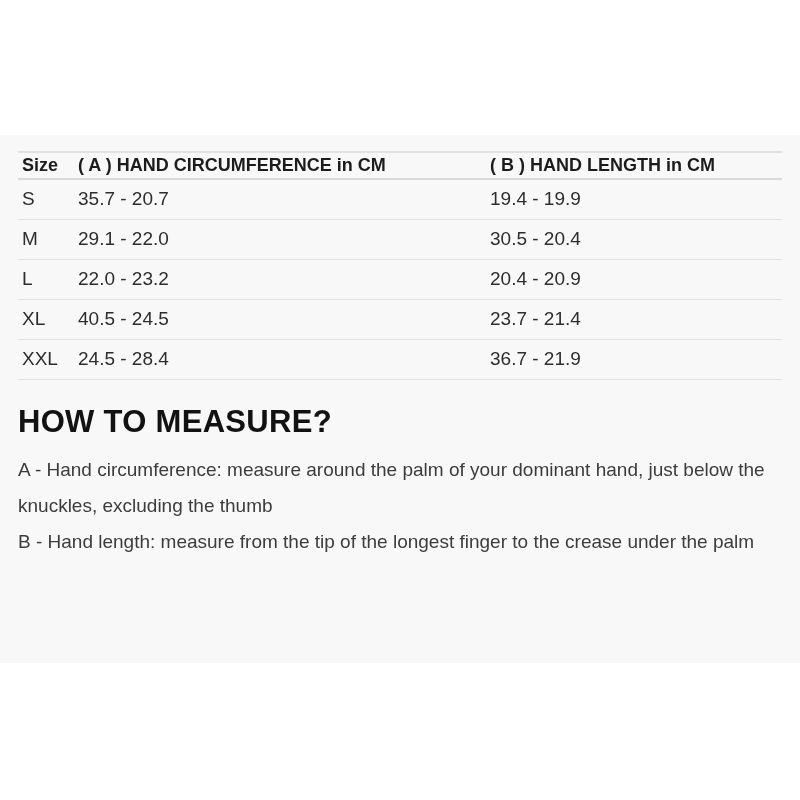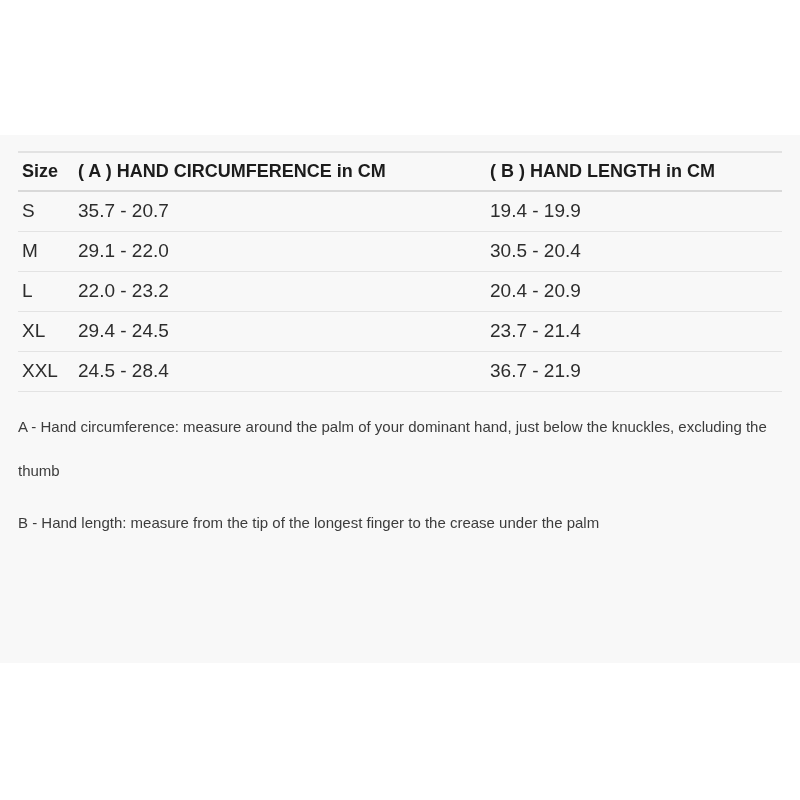--- a/index.html
+++ b/index.html
@@ -34,21 +34,21 @@
     table-layout: fixed;
     border-top: 2px solid var(--table-top-border);
   }
   table.size-chart col.c-size { width: 60px; }
   table.size-chart col.c-circ { width: 412px; }
   table.size-chart th {
     text-align: left;
     font-size: 18px;
     font-weight: bold;
     color: var(--header-text);
-    height: 39px;
+    height: 27px;
     padding: 0;
     vertical-align: middle;
     border-bottom: 2px solid var(--header-divider);
     white-space: nowrap;
     overflow: hidden;
   }
   table.size-chart td {
     text-align: left;
     font-size: 19px;
     color: var(--text-primary);
@@ -64,26 +64,26 @@
   .measure-title {
     margin: 25px 0 0 0;
     font-size: 31px;
     line-height: 1.1;
     font-weight: bold;
     color: var(--heading-text);
     letter-spacing: 0.3px;
   }
   .measure-text {
     margin: 13px 0 0 0;
-    font-size: 15px;
-    line-height: 44px;
+    font-size: 19px;
+    line-height: 36px;
     color: var(--body-text);
     max-width: 772px;
   }
-  .measure-text + .measure-text { margin-top: 8px; }
+  .measure-text + .measure-text { margin-top: 0; }
 </style>
 </head>
 <body>
 
 <div class="size-guide-panel">
 
   <table class="size-chart">
     <colgroup>
       <col class="c-size">
         <col class="c-circ">
@@ -107,29 +107,30 @@
           <td>29.1 - 22.0</td>
           <td>30.5 - 20.4</td>
         </tr>
         <tr>
           <td>L</td>
           <td>22.0 - 23.2</td>
           <td>20.4 - 20.9</td>
         </tr>
         <tr>
           <td>XL</td>
-          <td>29.4 - 24.5</td>
+          <td>40.5 - 24.5</td>
           <td>23.7 - 21.4</td>
         </tr>
         <tr>
           <td>XXL</td>
           <td>24.5 - 28.4</td>
           <td>36.7 - 21.9</td>
         </tr>
       </tbody>
   </table>
 
+  <h2 class="measure-title">HOW TO MEASURE?</h2>
 
   <p class="measure-text">A - Hand circumference: measure around the palm of your dominant hand, just below the knuckles, excluding the thumb</p>
 
   <p class="measure-text">B - Hand length: measure from the tip of the longest finger to the crease under the palm</p>
 
 </div>
 
 </body></html>

